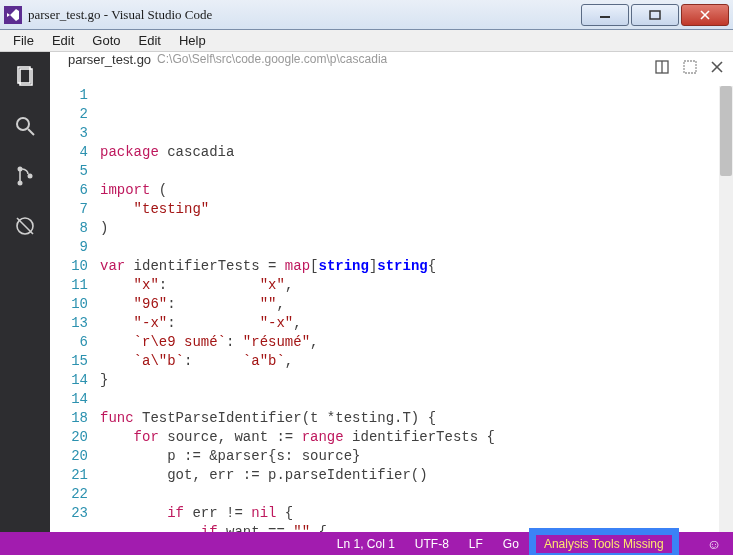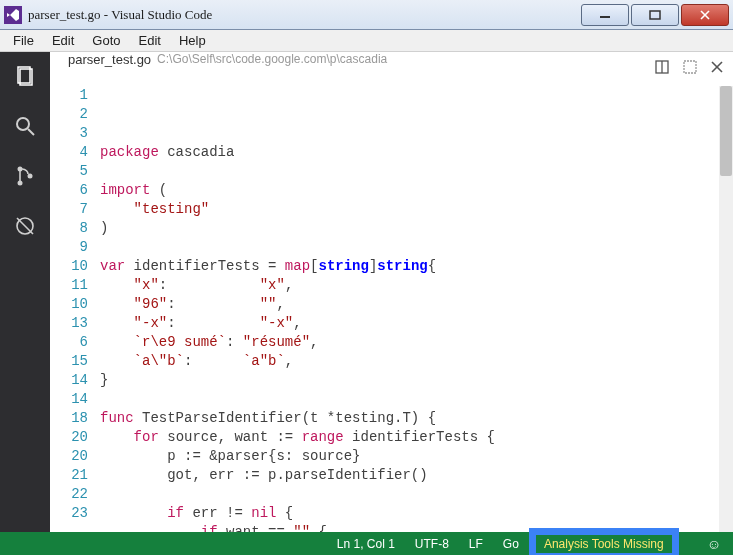--- a/index.html
+++ b/index.html
@@ -168,21 +168,21 @@
     top: 0;
     left: 1px;
     width: 12px;
     height: 90px;
     background: #c1c1c1;
     border-radius: 2px;
   }
   
   .statusbar {
     height: 23px;
-    background: #15803d;
+    background: #a21caf;
     color: #fff;
     display: flex;
     align-items: center;
     font-size: 12px;
     padding: 0 4px;
   }
   .statusbar .sb-item { padding: 0 10px; }
   .statusbar .spacer { flex: 1; }
   .sb-warn {
     color: #ffe66d;

